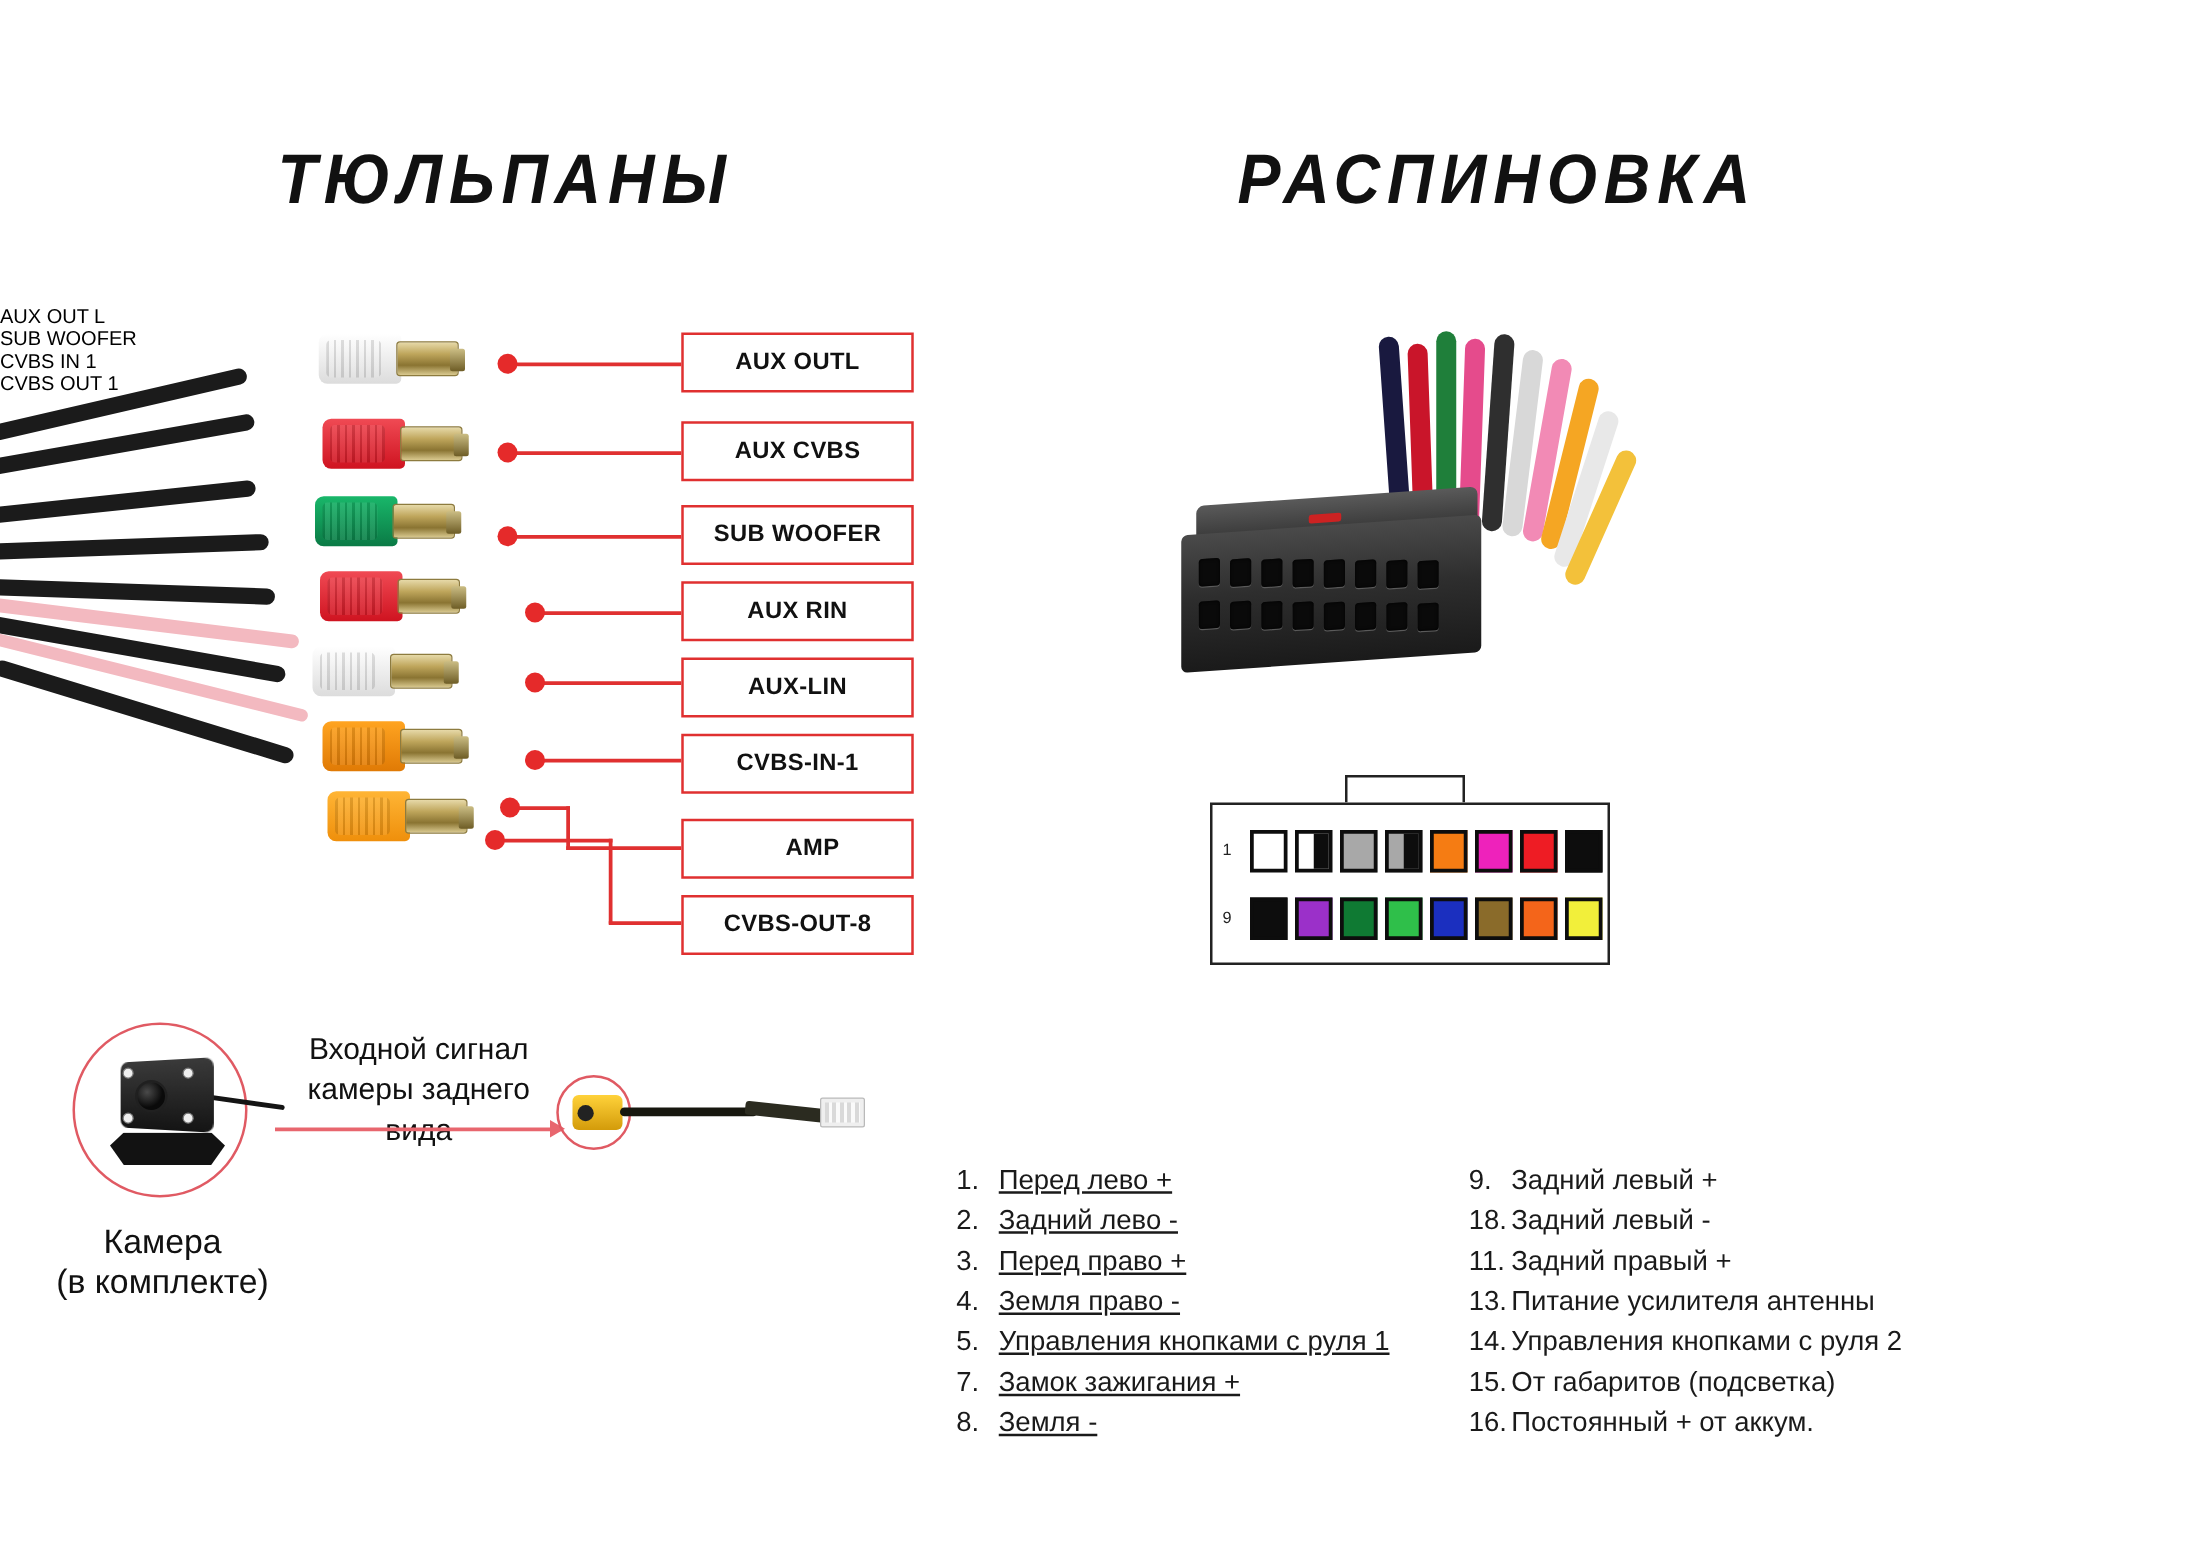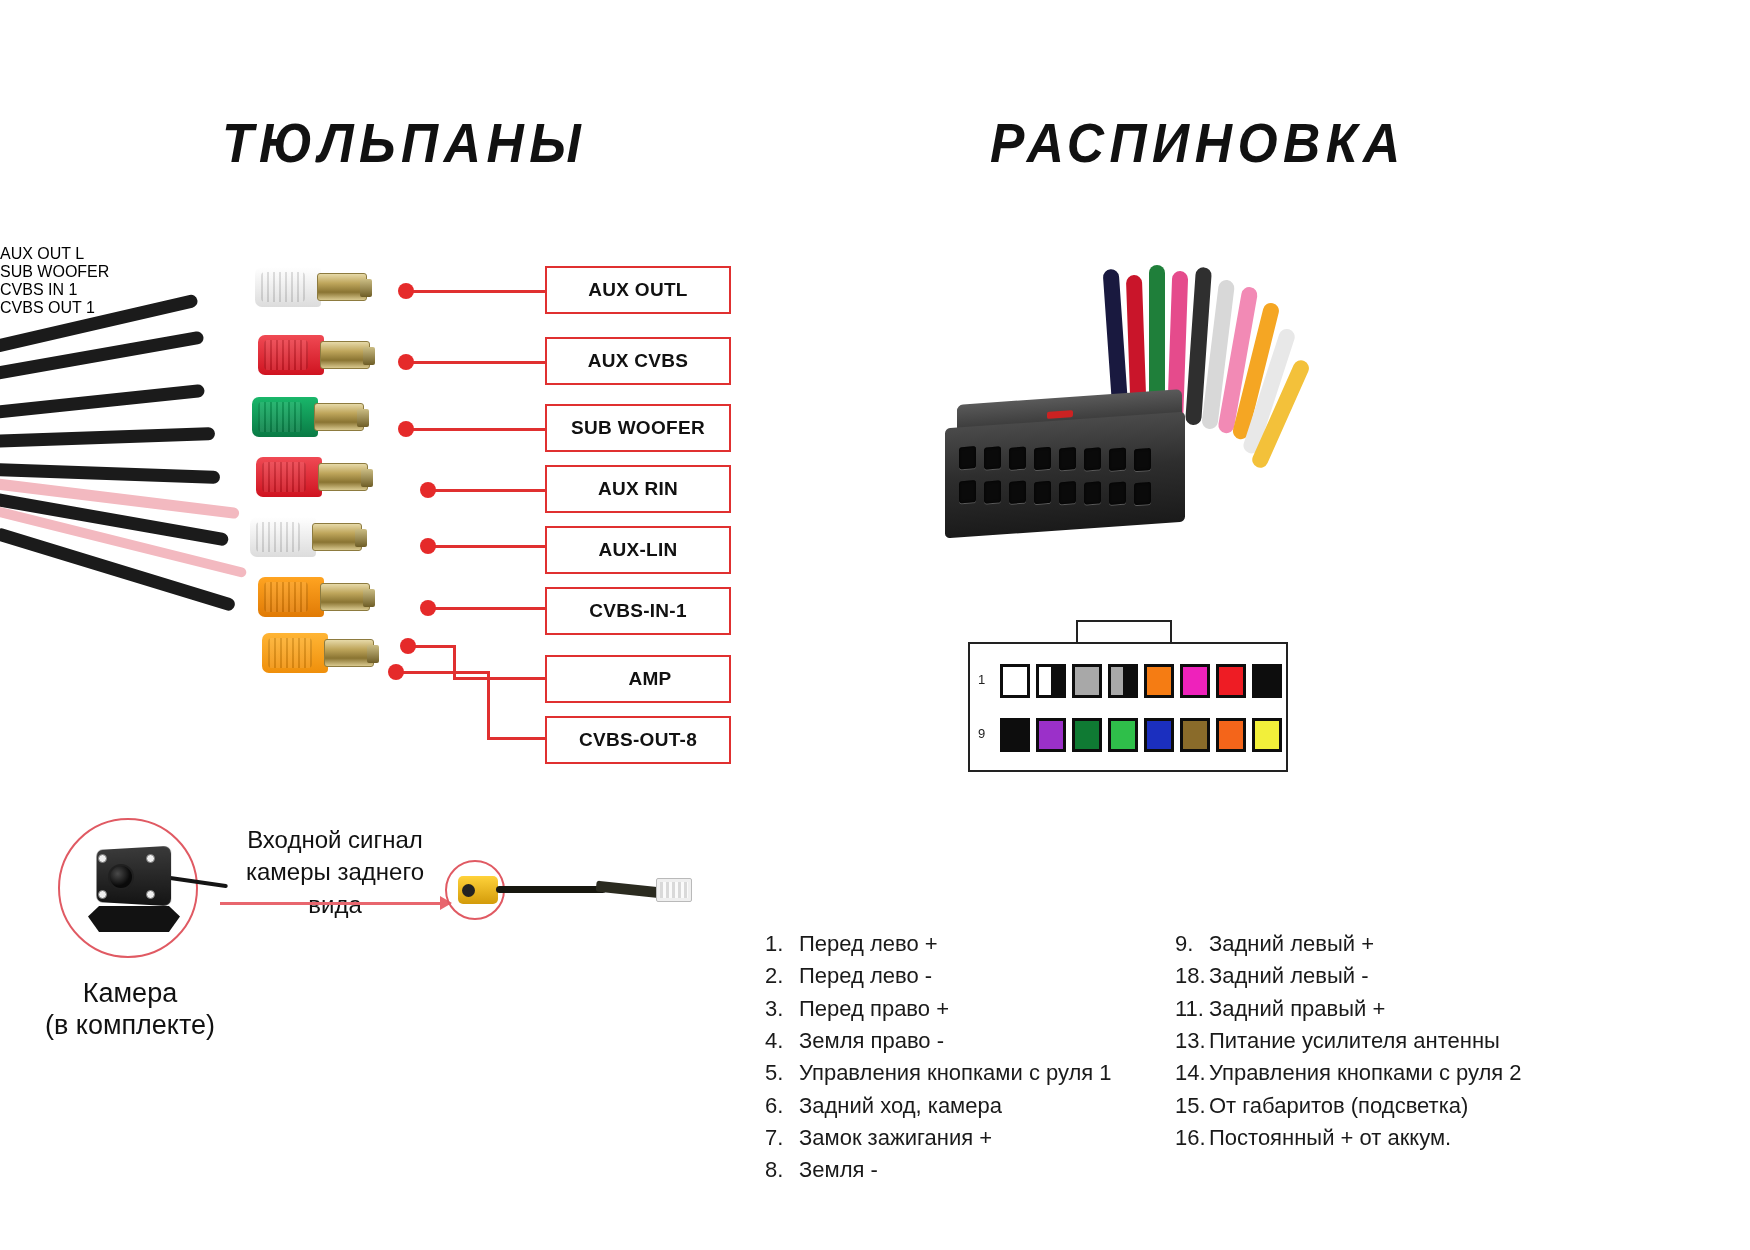--- a/index.html
+++ b/index.html
@@ -252,21 +252,21 @@
     width:36px; height:24px;
     background:#efefef; border:1px solid #b9b9b9; border-radius:2px;
   }
   .jack-white:after{
     content:""; position:absolute; left:3px; top:3px; right:3px; bottom:3px;
     background:repeating-linear-gradient(90deg,#d9d9d9 0 3px,#fafafa 3px 6px);
   }
 
   
   .pin-list { position:absolute; font-size:22px; color:#1a1a1a; line-height:1.47; }
-  #pin-list-left  { left:765px;  top:928px; }
+  #pin-list-left  { left:765px;  top:928px;text-decoration:underline; }
   #pin-list-right { left:1175px; top:928px; }
   .pin-list .row { white-space:nowrap; }
   .pin-list .num { display:inline-block; width:34px; }
 </style>
 </head>
 <body>
 
 <div class="page">
 
   <div class="title" id="title-left">ТЮЛЬПАНЫ</div>
@@ -454,25 +454,24 @@
     <div class="jack-white"></div>
 
     <div class="cam-caption">
       <div>Камера</div>
       <div>(в комплекте)</div>
     </div>
   </div>
 
   <div class="pin-list" id="pin-list-left">
     <div class="row"><span class="num">1.</span><span>Перед лево +</span></div>
-    <div class="row"><span class="num">2.</span><span>Перед лево -</span></div>
+    <div class="row"><span class="num">2.</span><span>Задний лево -</span></div>
     <div class="row"><span class="num">3.</span><span>Перед право +</span></div>
     <div class="row"><span class="num">4.</span><span>Земля право -</span></div>
     <div class="row"><span class="num">5.</span><span>Управления кнопками с руля 1</span></div>
-    <div class="row"><span class="num">6.</span><span>Задний ход, камера</span></div>
     <div class="row"><span class="num">7.</span><span>Замок зажигания +</span></div>
     <div class="row"><span class="num">8.</span><span>Земля -</span></div>
   </div>
 
   <div class="pin-list" id="pin-list-right">
     <div class="row"><span class="num">9.</span><span>Задний левый +</span></div>
     <div class="row"><span class="num">18.</span><span>Задний левый -</span></div>
     <div class="row"><span class="num">11.</span><span>Задний правый +</span></div>
     <div class="row"><span class="num">13.</span><span>Питание усилителя антенны</span></div>
     <div class="row"><span class="num">14.</span><span>Управления кнопками с руля 2</span></div>

